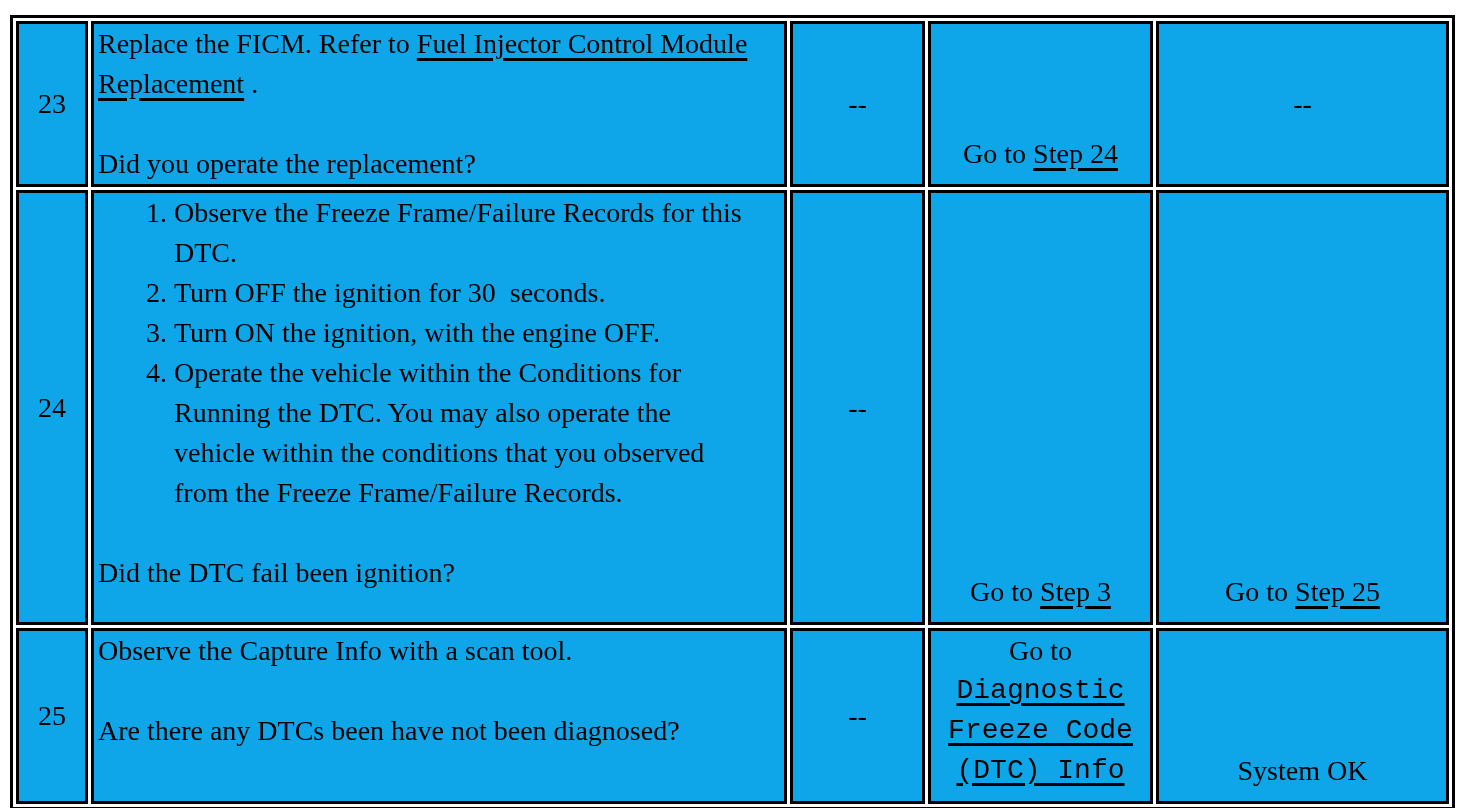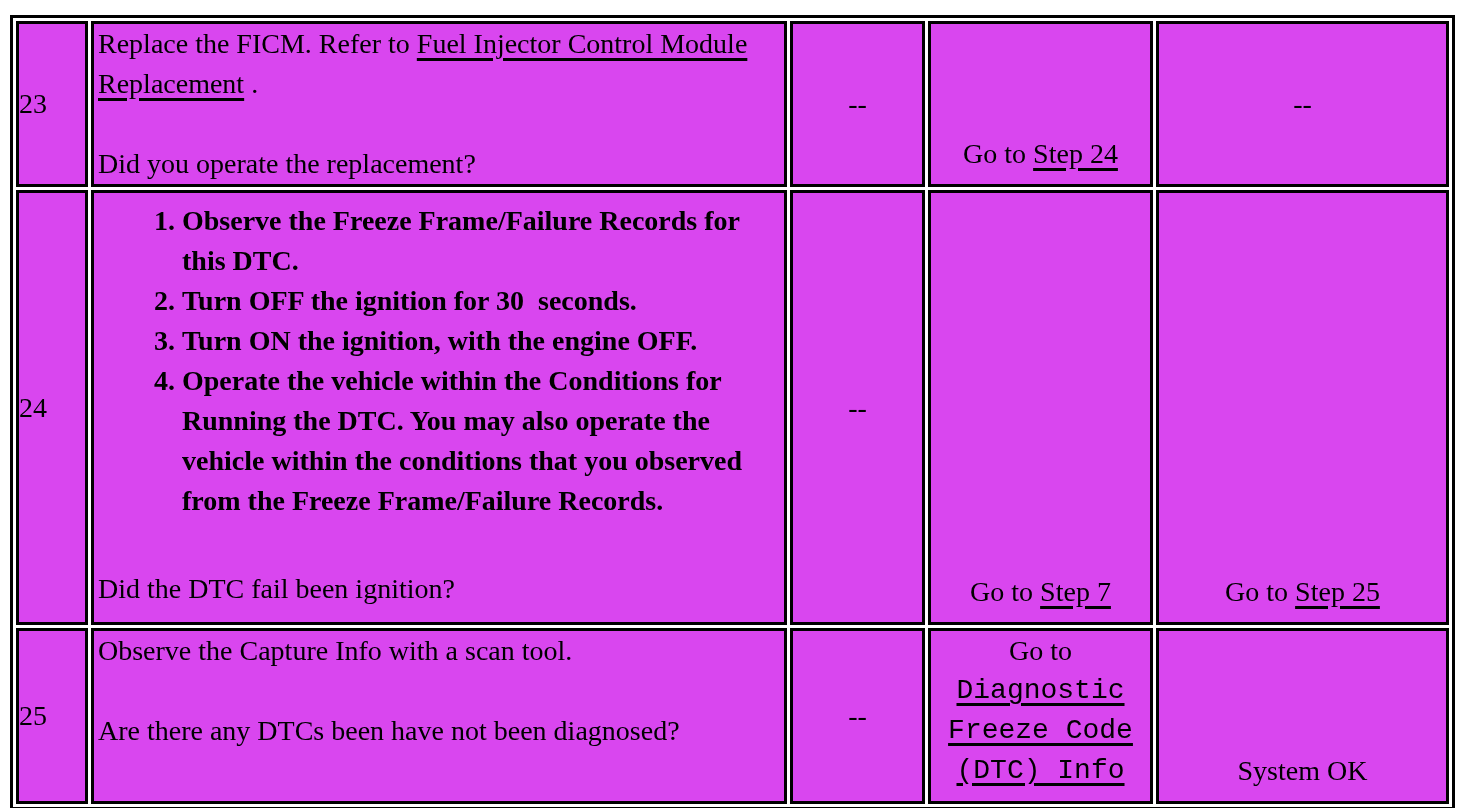--- a/index.html
+++ b/index.html
@@ -23,39 +23,38 @@
     border-collapse: separate;
     border-spacing: 3px;
     border: 3px solid #000000;
     table-layout: fixed;
     background: #ffffff;
   }
   td {
     border: 3px solid #000000;
     padding: 0;
     overflow: hidden;
-    background: #d946ef;
+    background: #0ea5e9;
   }
   
-  td.c-step  { vertical-align: middle; }
+  td.c-step  { vertical-align: middle; text-align: center; }
   td.c-action{ vertical-align: top;    text-align: left; padding: 0 6px 0 4px; }
   td.c-val   { vertical-align: middle; text-align: center; }
   td.c-dir   { text-align: center; }
   td.v-bottom{ vertical-align: bottom; padding-bottom: 10px; }
   td.v-middle{ vertical-align: middle; }
   
   tr.r-23 td { height: 160px; }
   tr.r-24 td { height: 435px; }
   tr.r-25 td { height: 162px; }
 
   .blank { height: 40px; }
   ol.steps {
-    margin: 8px;
+    margin: 0;
     padding: 0 0 0 76px;
-    font-weight: bold;
   }
   ol.steps li {
     max-width: 580px;
     line-height: 40px;
   }
   a.lnk {
     color: #000000;
     text-decoration: underline;
     text-decoration-thickness: 3px;
     text-underline-offset: 5px;
@@ -95,21 +94,21 @@
         <ol class="steps">
           <li>Observe the Freeze Frame/Failure Records for this DTC.</li>
           <li>Turn OFF the ignition for 30&nbsp; seconds.</li>
           <li>Turn ON the ignition, with the engine OFF.</li>
           <li>Operate the vehicle within the Conditions for Running the DTC. You may also operate the vehicle within the conditions that you observed from the Freeze Frame/Failure Records.</li>
         </ol>
         <div class="blank">&nbsp;</div>
         <div>Did the DTC fail been ignition?</div>
       </td>
       <td class="c-val">--</td>
-      <td class="c-dir v-bottom"><span>Go to </span><a class="lnk">Step 7</a></td>
+      <td class="c-dir v-bottom"><span>Go to </span><a class="lnk">Step 3</a></td>
       <td class="c-dir v-bottom"><span>Go to </span><a class="lnk">Step 25</a></td>
     </tr>
 
     <tr class="r-25">
       <td class="c-step">25</td>
       <td class="c-action">
         <div>Observe the Capture Info with a scan tool.</div>
         <div class="blank">&nbsp;</div>
         <div>Are there any DTCs been have not been diagnosed?</div>
       </td>

